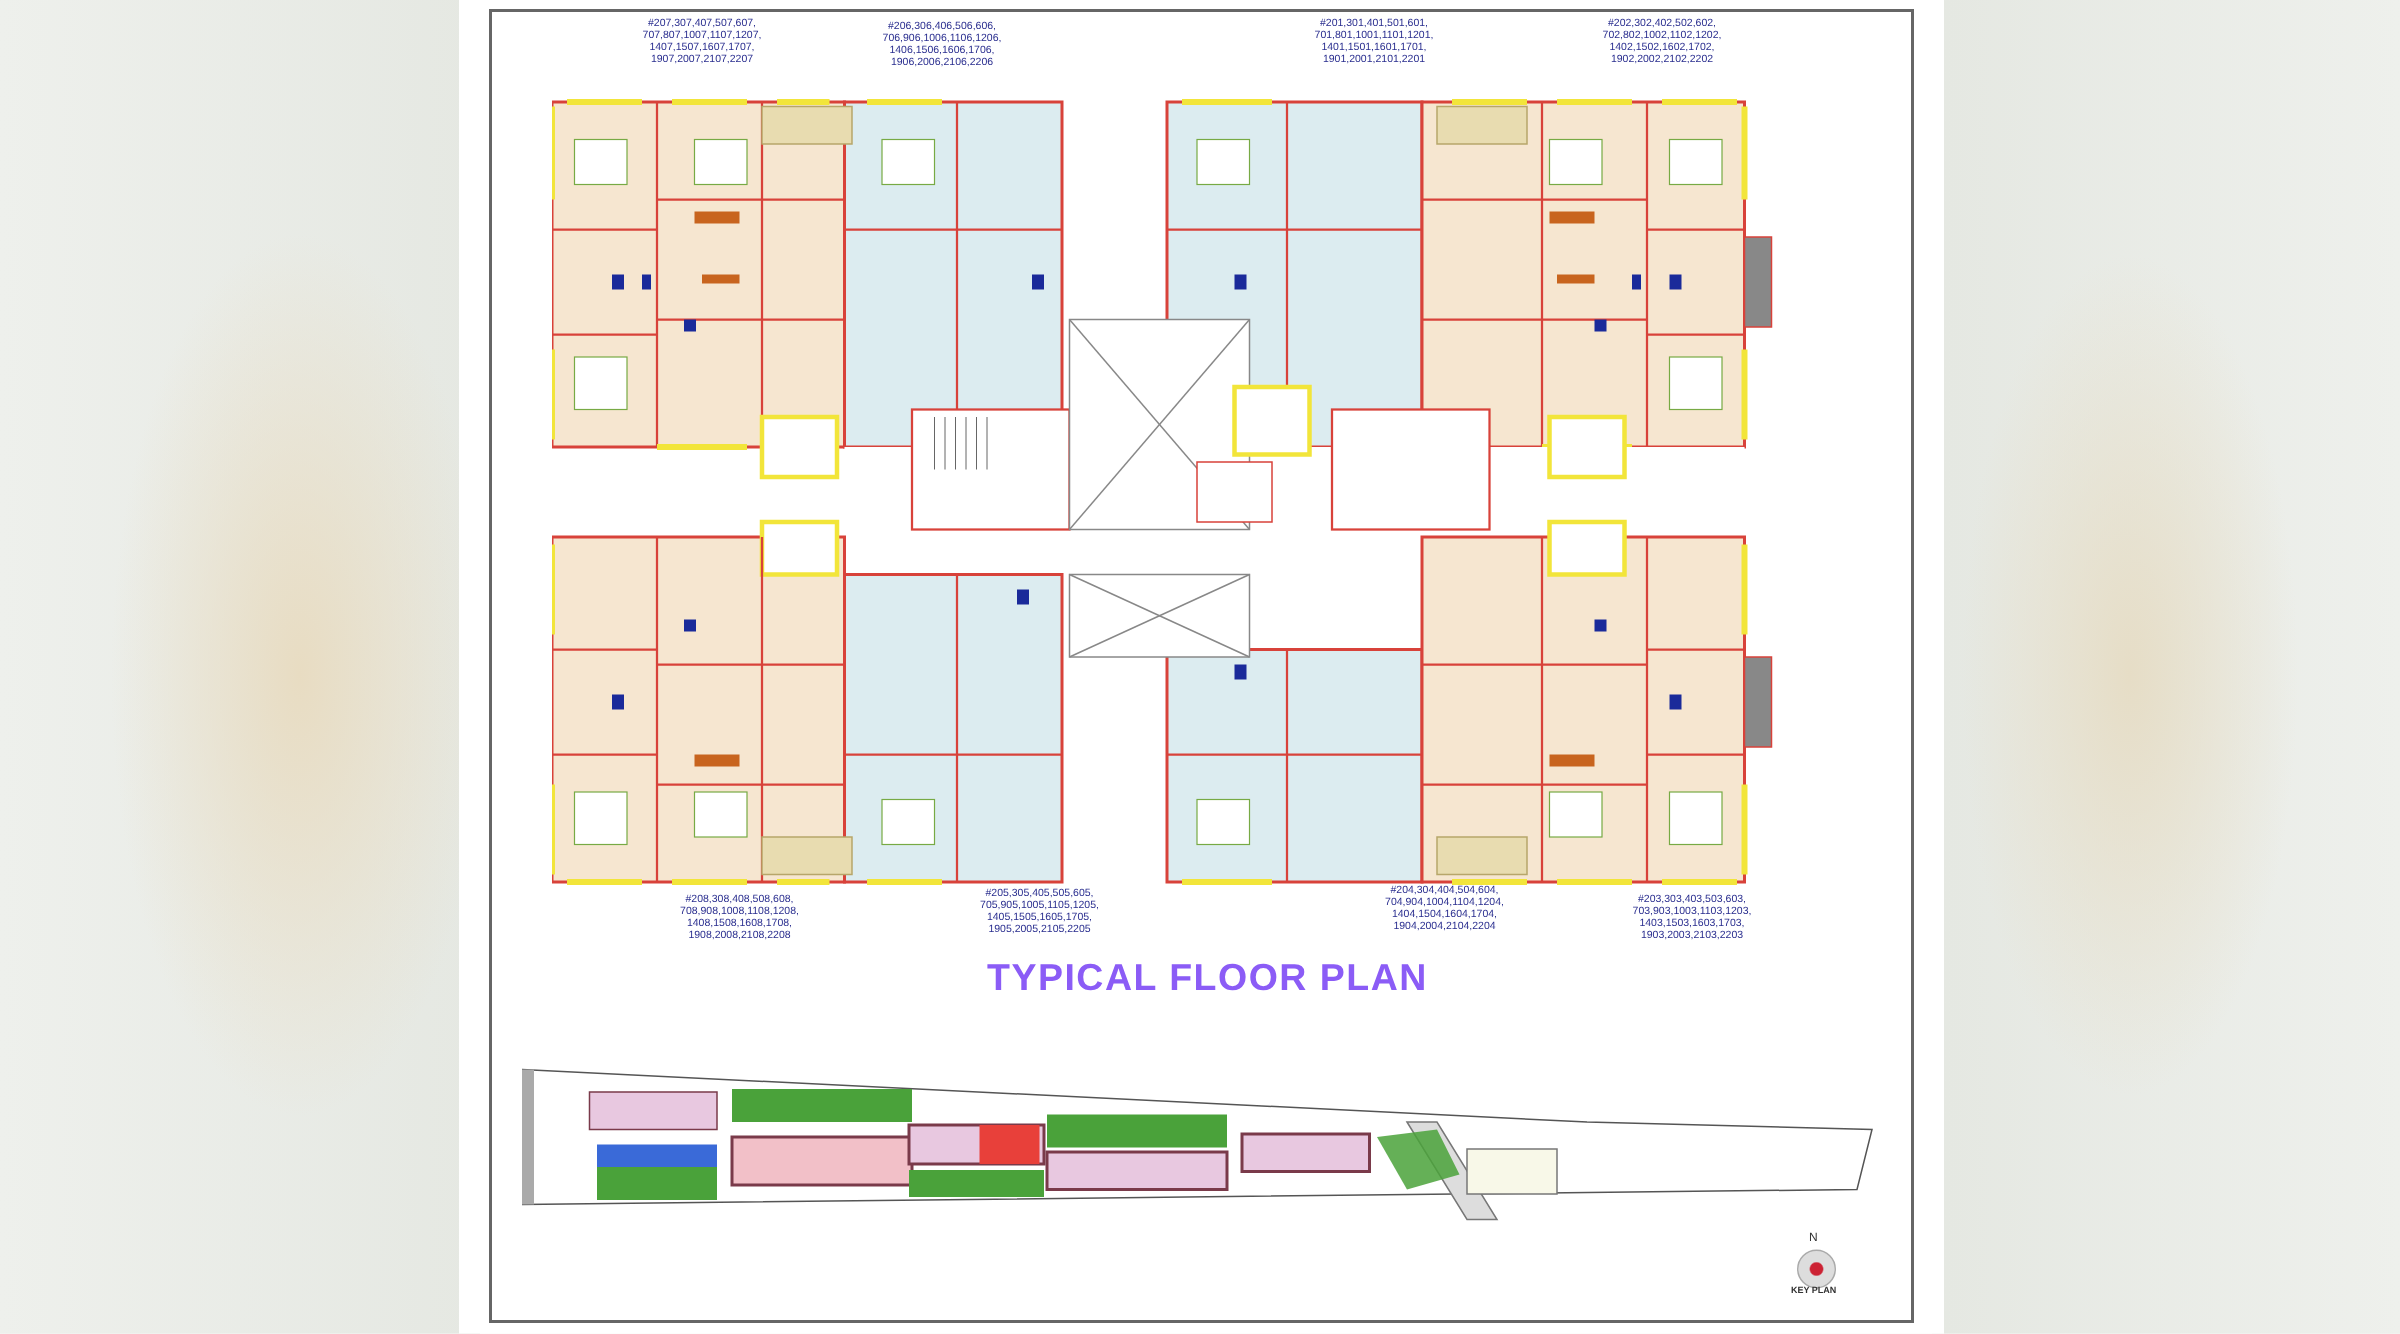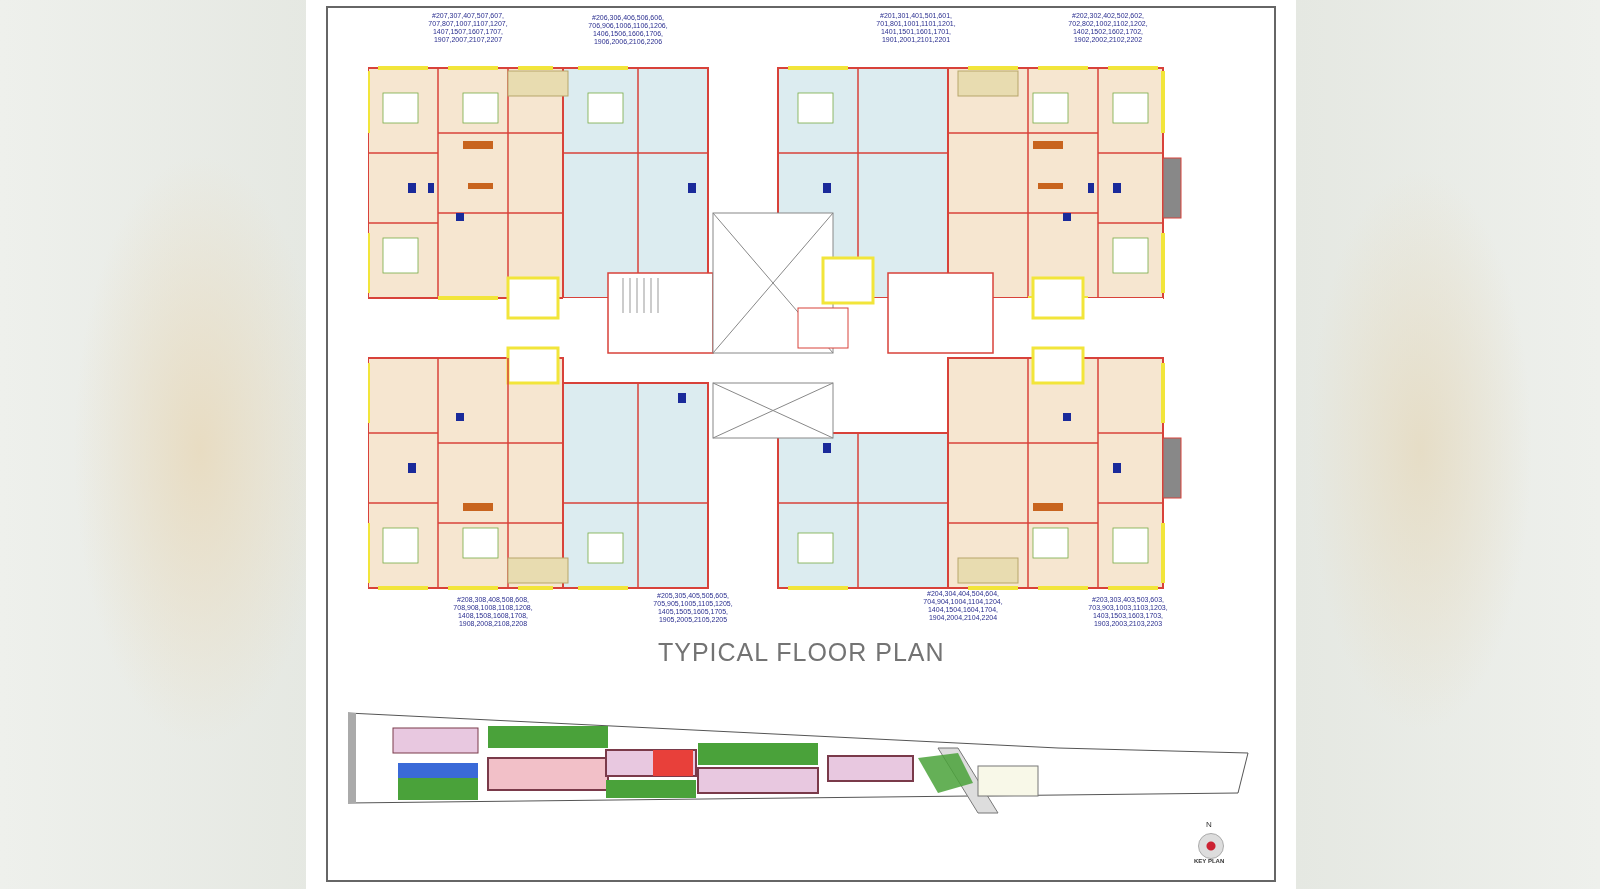--- a/index.html
+++ b/index.html
@@ -7,21 +7,21 @@
   .blur-bg { position: absolute; inset: 0; background:
       radial-gradient(ellipse 180px 420px at 200px 450px, #e8dcc2 0%, rgba(232,220,194,0) 70%),
       radial-gradient(ellipse 160px 400px at 1420px 450px, #e6ddc6 0%, rgba(230,221,198,0) 70%),
       linear-gradient(90deg, #eef0ec 0%, #e5e8e2 20%, #ffffff 19%, #ffffff 81%, #e5e8e2 81%, #eef0ec 100%);
   }
   .page { position: absolute; left: 306px; top: 0; width: 982px; height: 889px; background: #ffffff; }
   .sheet { position: absolute; left: 20px; top: 6px; width: 950px; height: 876px; border: 2px solid #666; background: #fff; box-sizing: border-box; }
   .unit-label { position: absolute; color: #2a2e8f; font-size: 7px; line-height: 8px; text-align: center; width: 150px; }
   .unit-label div { white-space: nowrap; }
   .plan { position: absolute; left: 40px; top: 55px; width: 880px; height: 530px; }
-  .title { position: absolute; left: 330px; top: 630px; font-size: 25px; letter-spacing: 1px; color: #737373; font-weight: normal; }
+  .title { position: absolute; left: 330px; top: 630px; font-size: 25px; letter-spacing: 1px; color: #8b5cf6; font-weight: bold; }
   .keyplan { position: absolute; left: 20px; top: 700px; width: 910px; height: 110px; }
   .north { position: absolute; left: 870px; top: 825px; width: 24px; height: 24px; border-radius: 50%; border: 1px solid #aaa; background: radial-gradient(circle, #c23 0 4px, #ddd 5px); }
   .north-label { position: absolute; left: 878px; top: 812px; font-size: 8px; color: #333; }
   .key-label { position: absolute; left: 866px; top: 850px; font-size: 6px; font-weight: bold; color: #333; }
 </style>
 </head>
 <body>
 
 <div class="blur-bg"></div>
 

